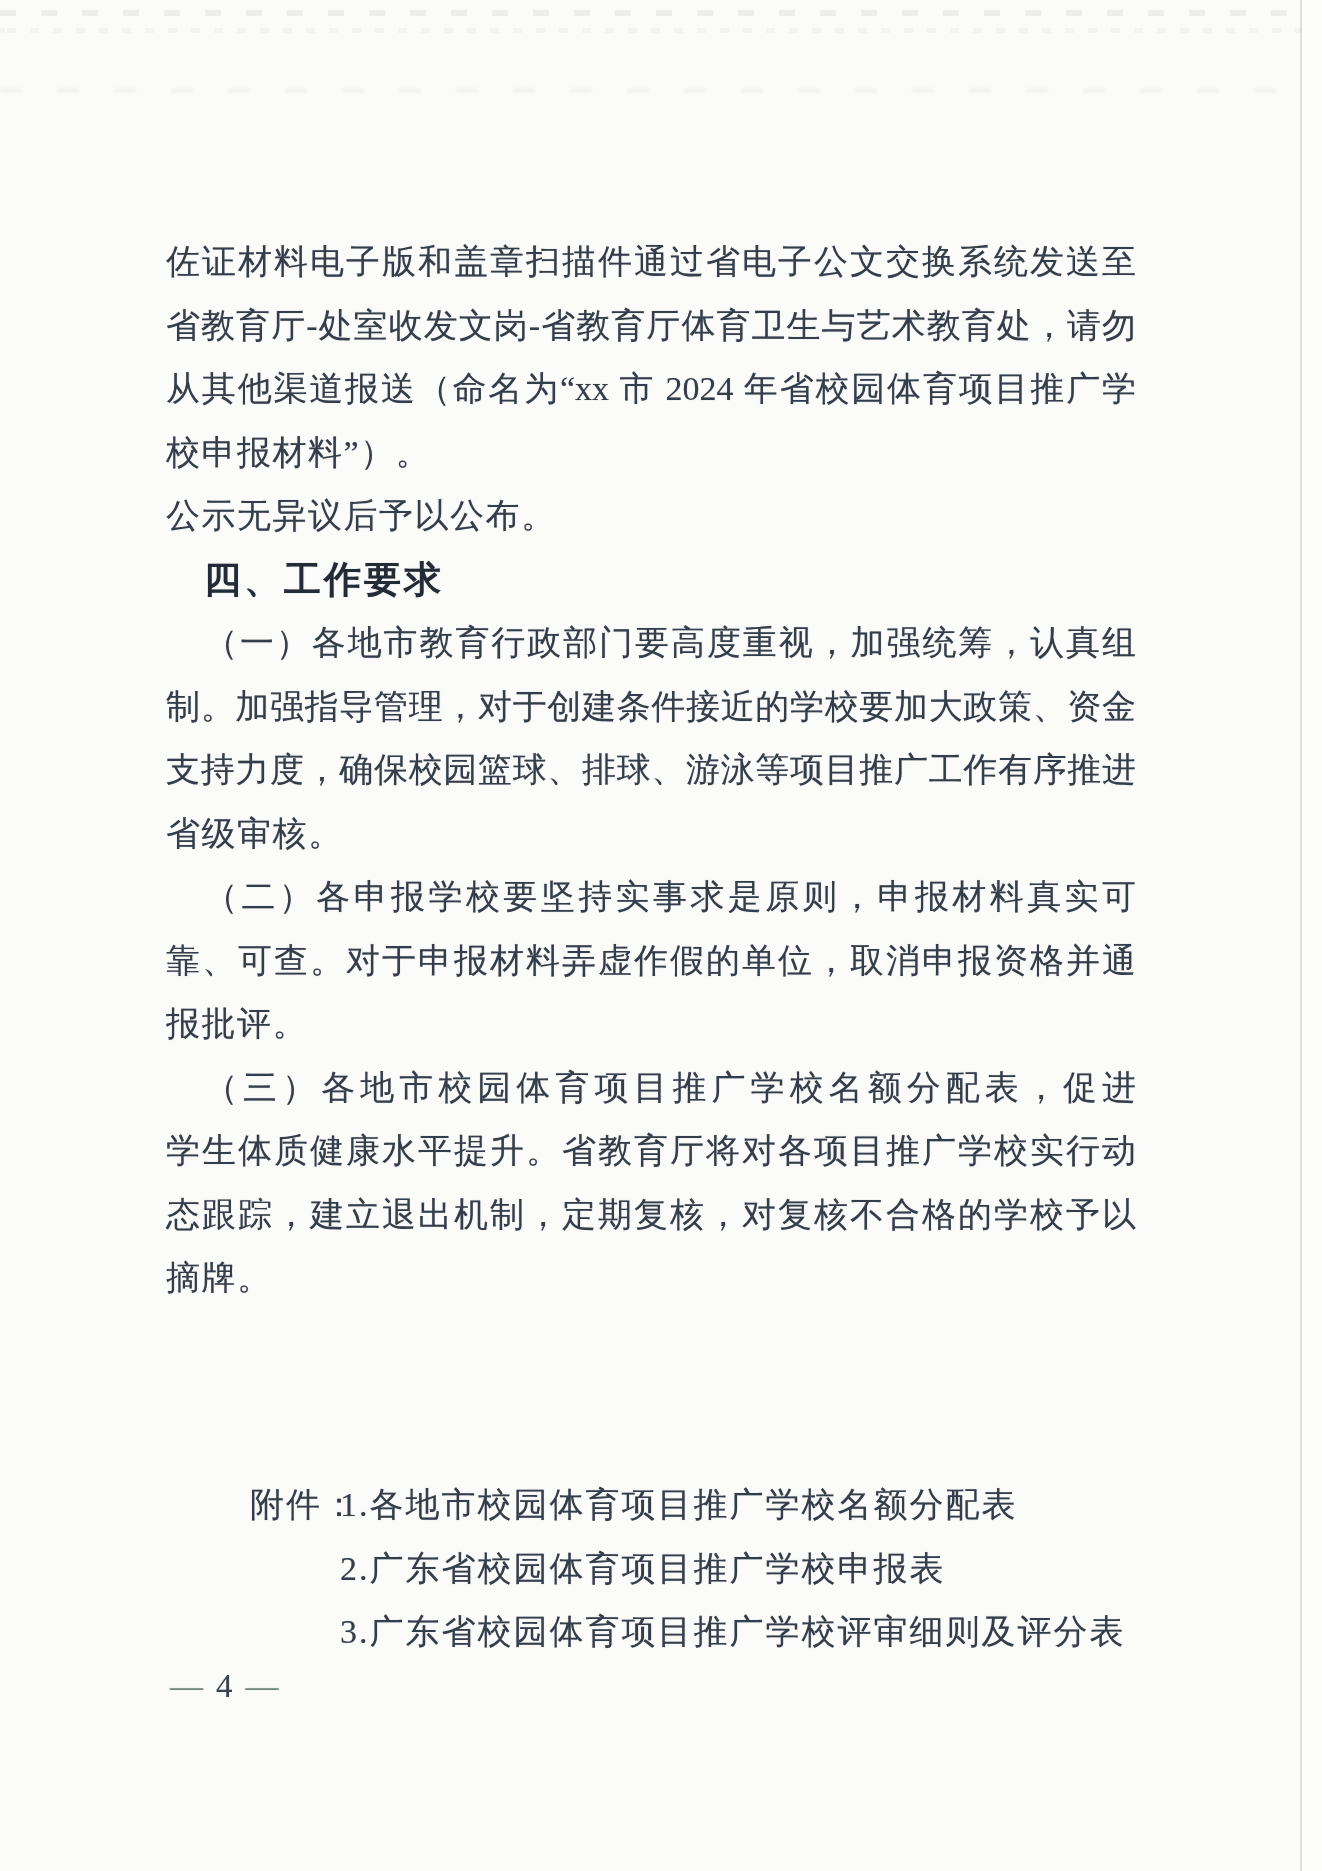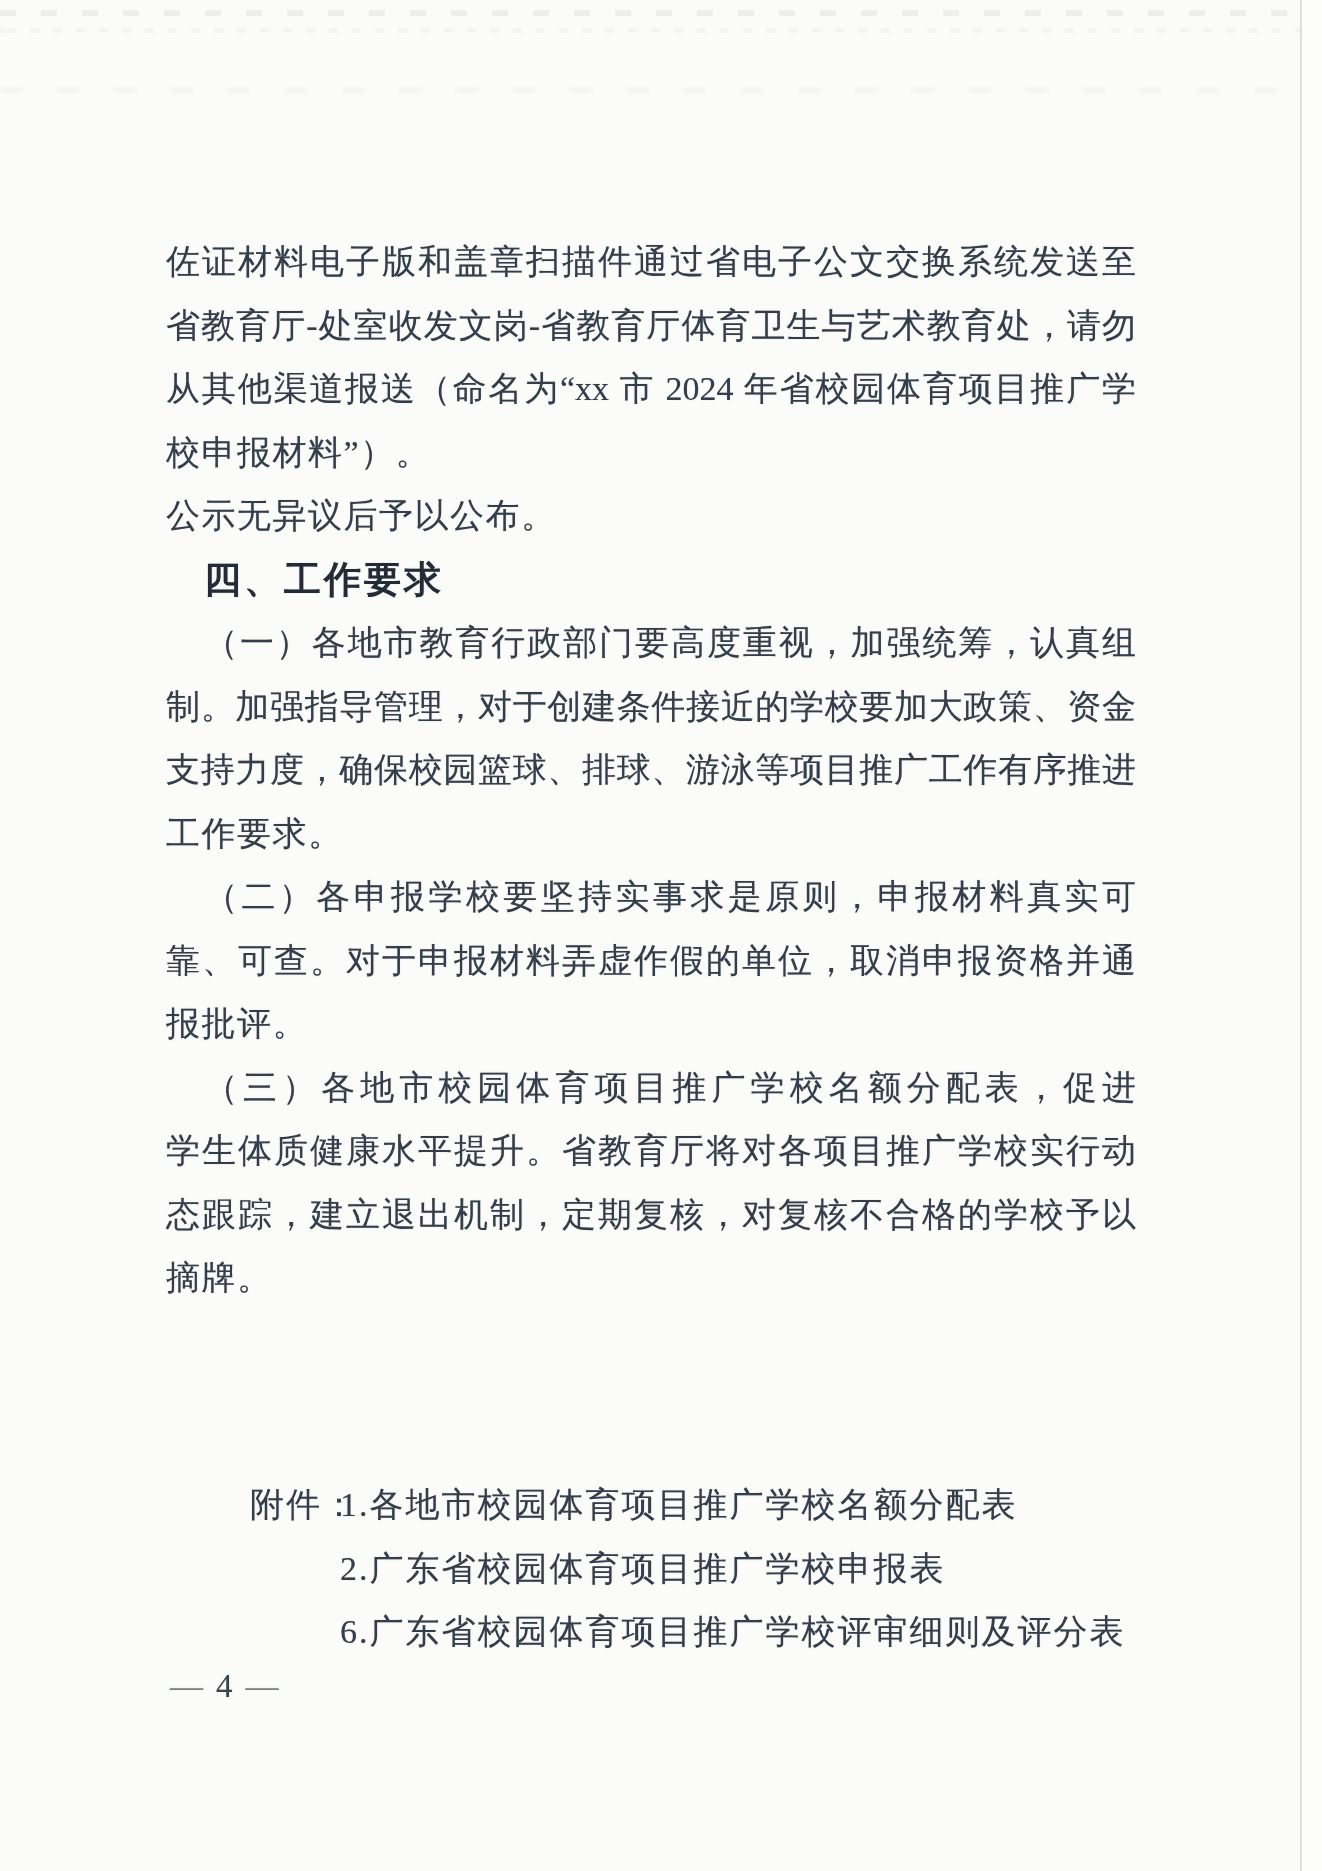--- a/index.html
+++ b/index.html
@@ -111,21 +111,21 @@
     <div class="ln j">从其他渠道报送（命名为“xx 市 2024 年省校园体育项目推广学</div>
     <div class="ln">校申报材料”）。</div>
 
     <div class="ln">公示无异议后予以公布。</div>
 
     <div class="ln ind heading">四、工作要求</div>
 
     <div class="ln j ind">（一）各地市教育行政部门要高度重视，加强统筹，认真组</div>
     <div class="ln j">制。加强指导管理，对于创建条件接近的学校要加大政策、资金</div>
     <div class="ln j">支持力度，确保校园篮球、排球、游泳等项目推广工作有序推进</div>
-    <div class="ln">工作要求。</div>
+    <div class="ln">省级审核。</div>
 
     <div class="ln j ind">（二）各申报学校要坚持实事求是原则，申报材料真实可</div>
     <div class="ln j">靠、可查。对于申报材料弄虚作假的单位，取消申报资格并通</div>
     <div class="ln">报批评。</div>
 
     <div class="ln j ind">（三）各地市校园体育项目推广学校名额分配表，促进</div>
     <div class="ln j">学生体质健康水平提升。省教育厅将对各项目推广学校实行动</div>
     <div class="ln j">态跟踪，建立退出机制，定期复核，对复核不合格的学校予以</div>
     <div class="ln">摘牌。</div>
 
@@ -133,21 +133,21 @@
 
   <div class="attachments">
     <div class="attach-row">
       <span class="attach-label">附件：</span>
       <span class="attach-text">1.各地市校园体育项目推广学校名额分配表</span>
     </div>
     <div class="attach-row">
       <span class="attach-text">2.广东省校园体育项目推广学校申报表</span>
     </div>
     <div class="attach-row">
-      <span class="attach-text">6.广东省校园体育项目推广学校评审细则及评分表</span>
+      <span class="attach-text">3.广东省校园体育项目推广学校评审细则及评分表</span>
     </div>
   </div>
 
   <div class="footer">
     <span class="dash">—</span><span class="num">4</span><span class="dash">—</span>
   </div>
 
 </div>
 
 </body></html>

